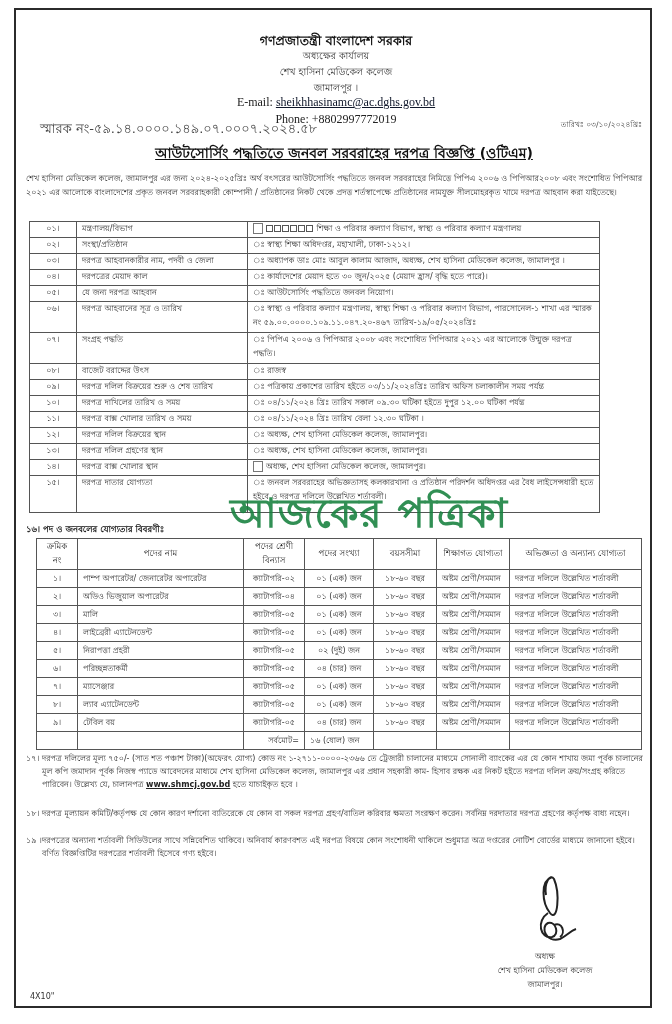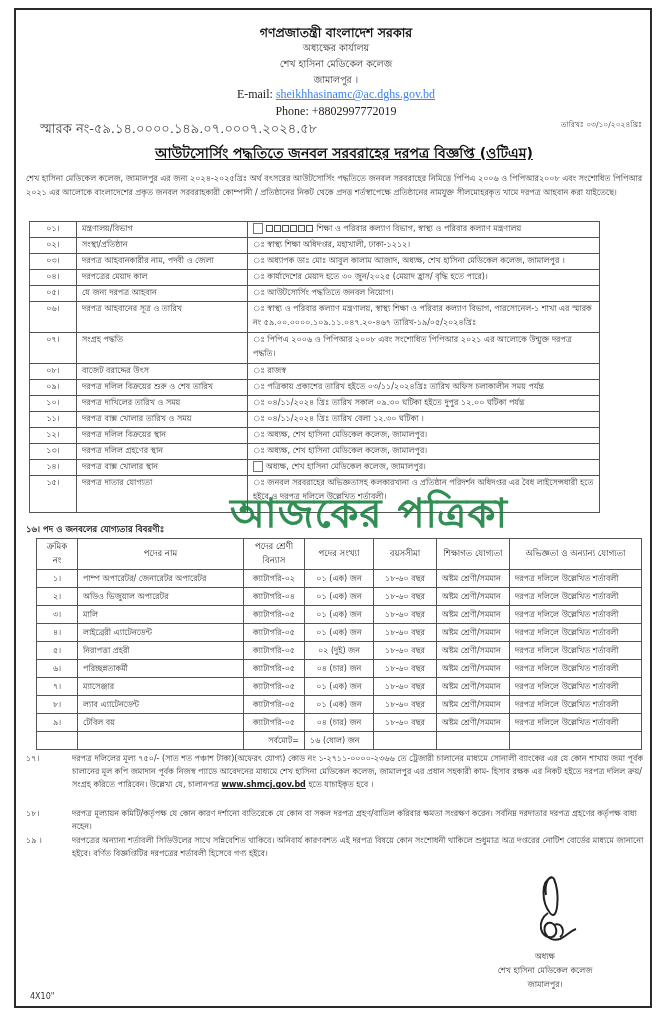--- a/index.html
+++ b/index.html
@@ -1,26 +1,26 @@
 <!DOCTYPE html>
 <html><head>
 <meta charset="utf-8">
 <style>
   html, body { margin: 0; padding: 0; background: #ffffff; }
   body { width: 672px; height: 1024px; position: relative; overflow: hidden;
          font-family: "DejaVu Sans", sans-serif; color: #2a2a2a; }
   .frame { position: absolute; left: 14px; top: 8px; width: 638px; height: 1000px;
            border: 2px solid #2b2b2b; box-sizing: border-box; }
-  .hdr { position: absolute; left: 0; width: 672px; text-align: center; }
+  .hdr { position: absolute; left: 0; width: 672px; text-align: center; margin-top: 8px; }
   .h1 { top: 24px; font-size: 12.5px; font-weight: bold; color: #111; }
   .h2 { top: 41px; font-size: 9.5px; color: #333; }
   .h3 { top: 57px; font-size: 9.5px; color: #333; }
   .h4 { top: 73px; font-size: 9.5px; color: #333; }
   .h5 { top: 87px; font-size: 12px; font-family: "Liberation Serif", serif; color: #222; }
-  .h5 a { color: #3b82f6; text-decoration: underline; font-family: Liberation Serif, serif; }
+  .h5 a { color: #0f172a; text-decoration: underline; font-family: Liberation Serif, serif; }
   .h6 { top: 104px; font-size: 12px; font-family: "Liberation Serif", serif; color: #222; }
   .memo { position: absolute; left: 22px; top: 119px; font-size: 13px; color: #444; margin-left: 18px; }
   .date { position: absolute; right: 30px; top: 119px; font-size: 7.5px; color: #444; }
   .title { position: absolute; left: 8px; width: 672px; top: 142px; text-align: center;
            font-size: 14px; font-weight: bold; text-decoration: underline; color: #111; }
   .intro { position: absolute; left: 26px; top: 172px; width: 622px; font-size: 8px;
            line-height: 14px; color: #333; }
   table { border-collapse: collapse; position: absolute; }
   td, th { border: 1px solid #555; font-size: 8px; color: #333; padding: 0 5px;
            vertical-align: top; font-weight: normal; }
@@ -32,21 +32,21 @@
   .t1 td.tall2 { height: 36px; }
   .cb { display: inline-block; width: 8px; height: 9px; border: 1px solid #777; vertical-align: middle; margin-right: 3px; }
   .sq { display: inline-block; width: 5px; height: 5px; border: 1px solid #555; margin-right: 1px; vertical-align: middle; }
   .sec16 { position: absolute; left: 26px; top: 523px; font-size: 8.5px; font-weight: bold; color: #222; }
   .t2 { left: 36px; top: 538px; width: 606px; padding-left: 22px; }
   .t2 th { font-size: 8.5px; height: 30px; text-align: center; vertical-align: middle; color: #222; }
   .t2 td { height: 17px; line-height: 16px; vertical-align: middle; white-space: nowrap; }
   .t2 td.c { text-align: center; }
   .foot { position: absolute; left: 26px; width: 620px; font-size: 8px; line-height: 13px; color: #333; }
   .foot .num { position: absolute; left: 0; top: 0; }
-  .foot .txt { margin-left: 46px; }
+  .foot .txt { margin-left: 16px; }
   .foot a { color: #222; font-weight: bold; text-decoration: underline; }
   .wm { position: absolute; left: 230px; top: 493px; font-size: 40px; font-weight: bold;
         color: #15803d; opacity: 0.88; letter-spacing: 1px; line-height: 40px; }
   .sig { position: absolute; left: 530px; top: 873px; }
   .sigblock { position: absolute; left: 440px; width: 210px; top: 950px; text-align: center; font-size: 8px; color: #333; line-height: 14px; }
   .sigblock .b { font-weight: bold; font-size: 8.5px; color: #111; }
   .size { position: absolute; left: 30px; top: 992px; font-size: 8px; color: #333; }
 </style>
 </head>
 <body>

